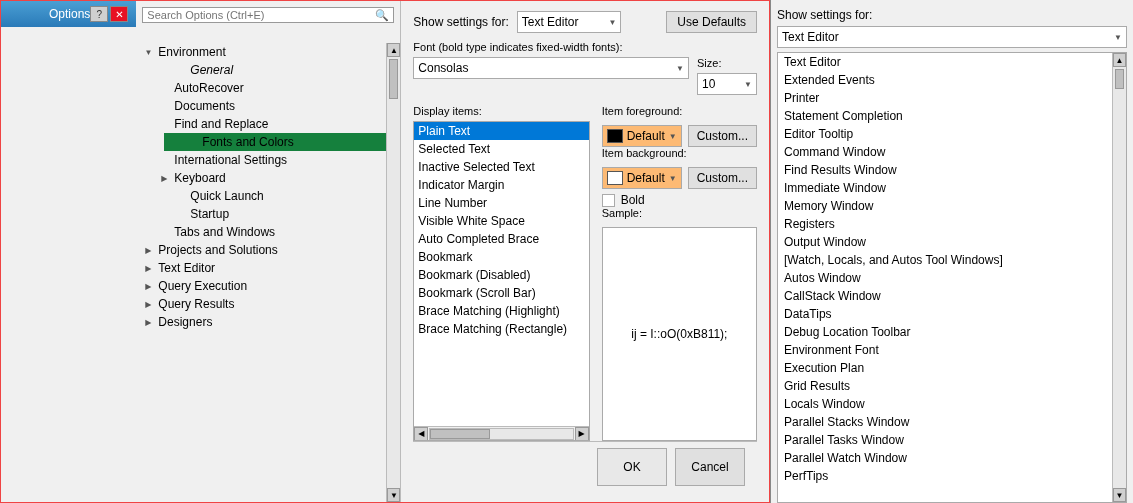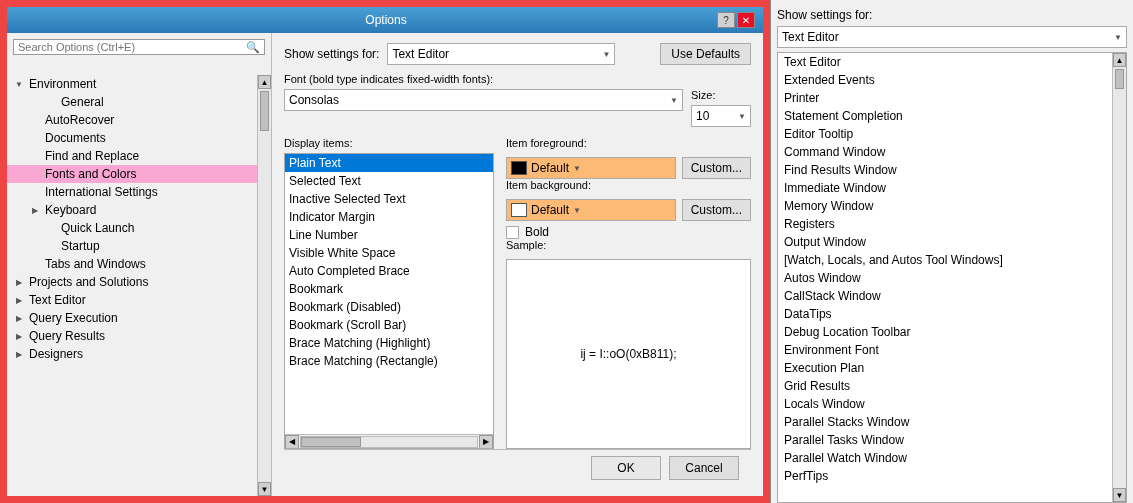--- a/index.html
+++ b/index.html
@@ -3,23 +3,23 @@
   <meta charset="utf-8">
   <style>
     * { box-sizing: border-box; margin: 0; padding: 0; font-family: 'Segoe UI', Tahoma, sans-serif; font-size: 12px; }
     body { background: #c0c0c0; display: flex; align-items: flex-start; justify-content: flex-start; width: 1133px; height: 503px; overflow: hidden; }
 
     
     .dialog {
       width: 770px;
       height: 503px;
       background: #f0f0f0;
-      border: 7px solid #ef4444;
-      display: flex;
-      flex-direction: column;
+      border: 1px solid #ef4444;
+      display: flex;
+      flex-direction: row;
       box-shadow: 2px 2px 8px rgba(0,0,0,0.4);
     }
     .title-bar {
       background: linear-gradient(to bottom, #4a9fd4, #2a7ab8);
       color: white;
       padding: 4px 8px;
       display: flex;
       align-items: center;
       justify-content: space-between;
       height: 26px;
@@ -67,21 +67,21 @@
       overflow-y: auto;
       overflow-x: hidden;
     }
     .tree-item {
       display: flex;
       align-items: center;
       padding: 2px 4px;
       cursor: pointer;
       white-space: nowrap;
     }
-    .tree-item.selected { background: #f9a8d4; }
+    .tree-item.selected { background: #15803d; margin-left: 28px; }
     .tree-expand { width: 16px; display: inline-flex; align-items: center; justify-content: center; color: #555; flex-shrink: 0; }
     .tree-label { padding-left: 2px; }
 
     .scrollbar-v {
       width: 14px; background: #f0f0f0; border-left: 1px solid #bbb;
       display: flex; flex-direction: column;
     }
     .sb-btn { height: 14px; background: #d0d0d0; border: 1px solid #999; display: flex; align-items: center; justify-content: center; font-size: 8px; cursor: pointer; }
     .sb-track { flex: 1; background: #e8e8e8; }
     .sb-thumb { height: 40px; background: #c0c0c0; border: 1px solid #999; margin: 2px; }
@@ -213,21 +213,21 @@
     
     .dialog-footer {
       display: flex;
       justify-content: flex-end;
       gap: 8px;
       padding: 6px 12px;
       border-top: 1px solid #bbb;
       background: #f0f0f0;
     }
     .footer-btn {
-      height: 24px; min-width: 70px; padding: 2px 12px;
+      height: 38px; min-width: 70px; padding: 2px 12px;
       background: #e0e0e0; border: 1px solid #aaa; cursor: pointer;
     }
     .footer-btn.ok { background: #e8e8e8; }
 
     
     .side-panel {
       width: 363px;
       height: 503px;
       background: #f0f0f0;
       border-left: 1px solid #888;
@@ -278,21 +278,21 @@
       <div class="search-box">
         <input type="text" placeholder="Search Options (Ctrl+E)" style="">
         <span class="search-icon">🔍</span>
       </div>
       <div style="display:flex; flex:1; overflow:hidden;">
         <div class="tree-area" id="tree-area">
             <div class="tree-item" style="padding-left: 4px;">
               <span class="tree-expand" style="font-size: 8px;">▼</span>
               <span class="tree-label">Environment</span>
             </div>
-            <div class="tree-item" style="padding-left: 36px;">
+            <div class="tree-item" style="padding-left: 36px; font-style: italic;">
               <span style="width: 16px; display: inline-block;"></span>
               <span class="tree-label">General</span>
             </div>
             <div class="tree-item" style="padding-left: 20px;">
               <span style="width: 16px; display: inline-block;"></span>
               <span class="tree-label">AutoRecover</span>
             </div>
             <div class="tree-item" style="padding-left: 20px;">
               <span style="width: 16px; display: inline-block;"></span>
               <span class="tree-label">Documents</span>

